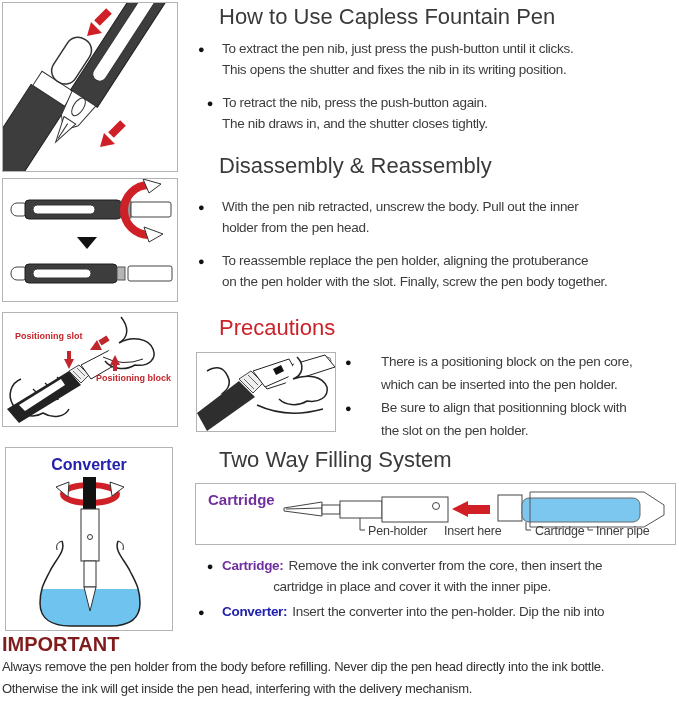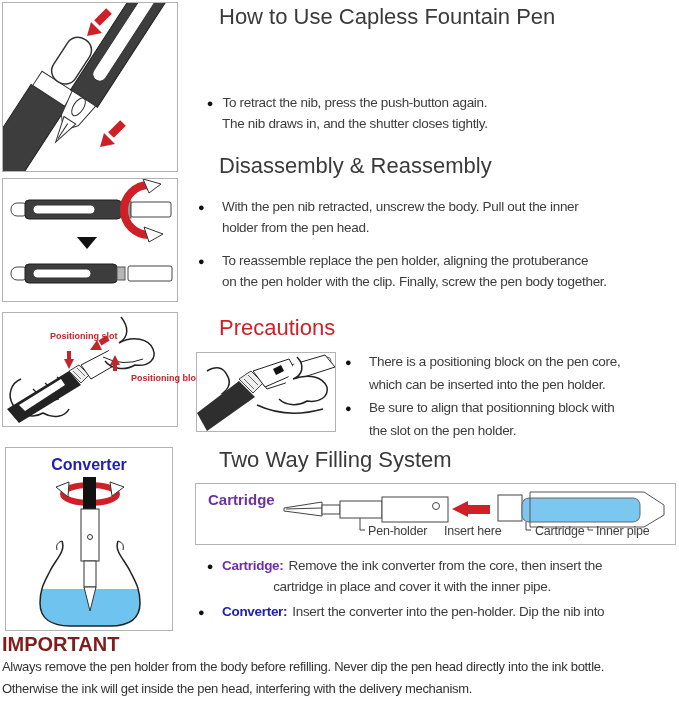--- a/index.html
+++ b/index.html
@@ -3,29 +3,29 @@
 <meta charset="utf-8">
 <style>
   html,body{margin:0;padding:0;background:#fff;}
   .page{position:relative;width:679px;height:703px;background:#ffffff;
         font-family:"Liberation Sans",sans-serif;overflow:hidden;color:#3c3c3c;}
   .ibox{position:absolute;border:1px solid #b3b3b3;background:#fff;box-sizing:border-box;}
   .h1{position:absolute;font-size:22px;color:#3a3a3a;white-space:nowrap;}
   .h1.red{color:#cb2229;}
   .bullet{position:absolute;display:flex;font-size:13.5px;letter-spacing:-0.3px;
           line-height:21px;color:#3c3c3c;}
-  .bullet.prec{line-height:23px;}
+  .bullet.prec{line-height:23px;gap:12px;}
   .dot{flex:0 0 24px;}
   .dot::before{content:"\25CF";font-size:11px;position:relative;top:0px;color:#111;}
   .bt .line{display:block;white-space:nowrap;}
   .pfx{font-weight:bold;margin-right:5px;}
   .pfx.purple{color:#7030a0;}
   .pfx.blue{color:#2121ad;}
   .dlabel{position:absolute;font-size:12.5px;letter-spacing:-0.2px;color:#3d3d3d;white-space:nowrap;}
-  .plabel{position:absolute;font-size:9px;font-weight:bold;color:#c0262c;white-space:nowrap;margin-left:35px;}
+  .plabel{position:absolute;font-size:9px;font-weight:bold;color:#c0262c;white-space:nowrap;}
   .cart-label{position:absolute;left:12px;top:7px;font-size:15px;font-weight:bold;color:#7030a0;}
   .conv-label{position:absolute;left:0;top:8px;width:100%;text-align:center;
               font-size:16px;font-weight:bold;color:#2121ad;}
   .imp-title{position:absolute;left:2px;top:633px;font-size:20px;font-weight:bold;color:#7f1d1d;}
   .imp-line{position:absolute;left:2px;font-size:13px;letter-spacing:-0.3px;color:#333;white-space:nowrap;}
   svg{display:block;}
 </style>
 </head>
 <body>
 
@@ -124,20 +124,27 @@
       <path d="M56,64 q-7,2 -5,9 M112,64 q7,2 5,9" stroke="#222" fill="none"></path>
       <rect x="75" y="32" width="18" height="52" fill="#fff" stroke="#333"></rect>
       <circle cx="84" cy="60" r="2.5" fill="#fff" stroke="#333"></circle>
       <rect x="78" y="84" width="12" height="26" fill="#fff" stroke="#333"></rect>
       <polygon points="78,110 90,110 84,134" fill="#fff" stroke="#333"></polygon>
     </svg>
   </div>
 
   <div class="h1" style="left:219px;top:4px;">How to Use Capless Fountain Pen</div>
 
+  <div class="bullet" style="left:198px;top:38px;">
+    <span class="dot"></span>
+    <span class="bt">
+      <span class="line">To extract the pen nib, just press the push-button until it clicks.</span>
+      <span class="line">This opens the shutter and fixes the nib in its writing position.</span>
+    </span>
+  </div>
 
   <div class="bullet" style="left:198px;top:92px;text-align:center;">
     <span class="dot"></span>
     <span class="bt">
       <span class="line">To retract the nib, press the push-button again.</span>
       <span class="line">The nib draws in, and the shutter closes tightly.</span>
     </span>
   </div>
 
   <div class="h1" style="left:219px;top:153px;">Disassembly &amp; Reassembly</div>
@@ -147,21 +154,21 @@
     <span class="bt">
       <span class="line">With the pen nib retracted, unscrew the body. Pull out the inner</span>
       <span class="line">holder from the pen head.</span>
     </span>
   </div>
 
   <div class="bullet" style="left:198px;top:250px;">
     <span class="dot"></span>
     <span class="bt">
       <span class="line">To reassemble replace the pen holder, aligning the protuberance</span>
-      <span class="line">on the pen holder with the clip. Finally, screw the pen body together.</span>
+      <span class="line">on the pen holder with the slot. Finally, screw the pen body together.</span>
     </span>
   </div>
 
   <div class="h1 red" style="left:219px;top:315px;">Precautions</div>
 
   <div class="ibox" style="left:196px;top:352px;width:140px;height:80px;">
     <svg width="138" height="78" viewBox="0 0 138 78">
       <circle cx="130" cy="8" r="4" fill="#fff" stroke="#777"></circle>
       <polygon points="60,22 128,2 138,14 70,36" fill="#fff" stroke="#222"></polygon>
       <path d="M10,18 q14,-8 20,4 q6,10 -4,18 q12,-2 16,8" fill="#fff" stroke="#222" stroke-width="1.5"></path>

